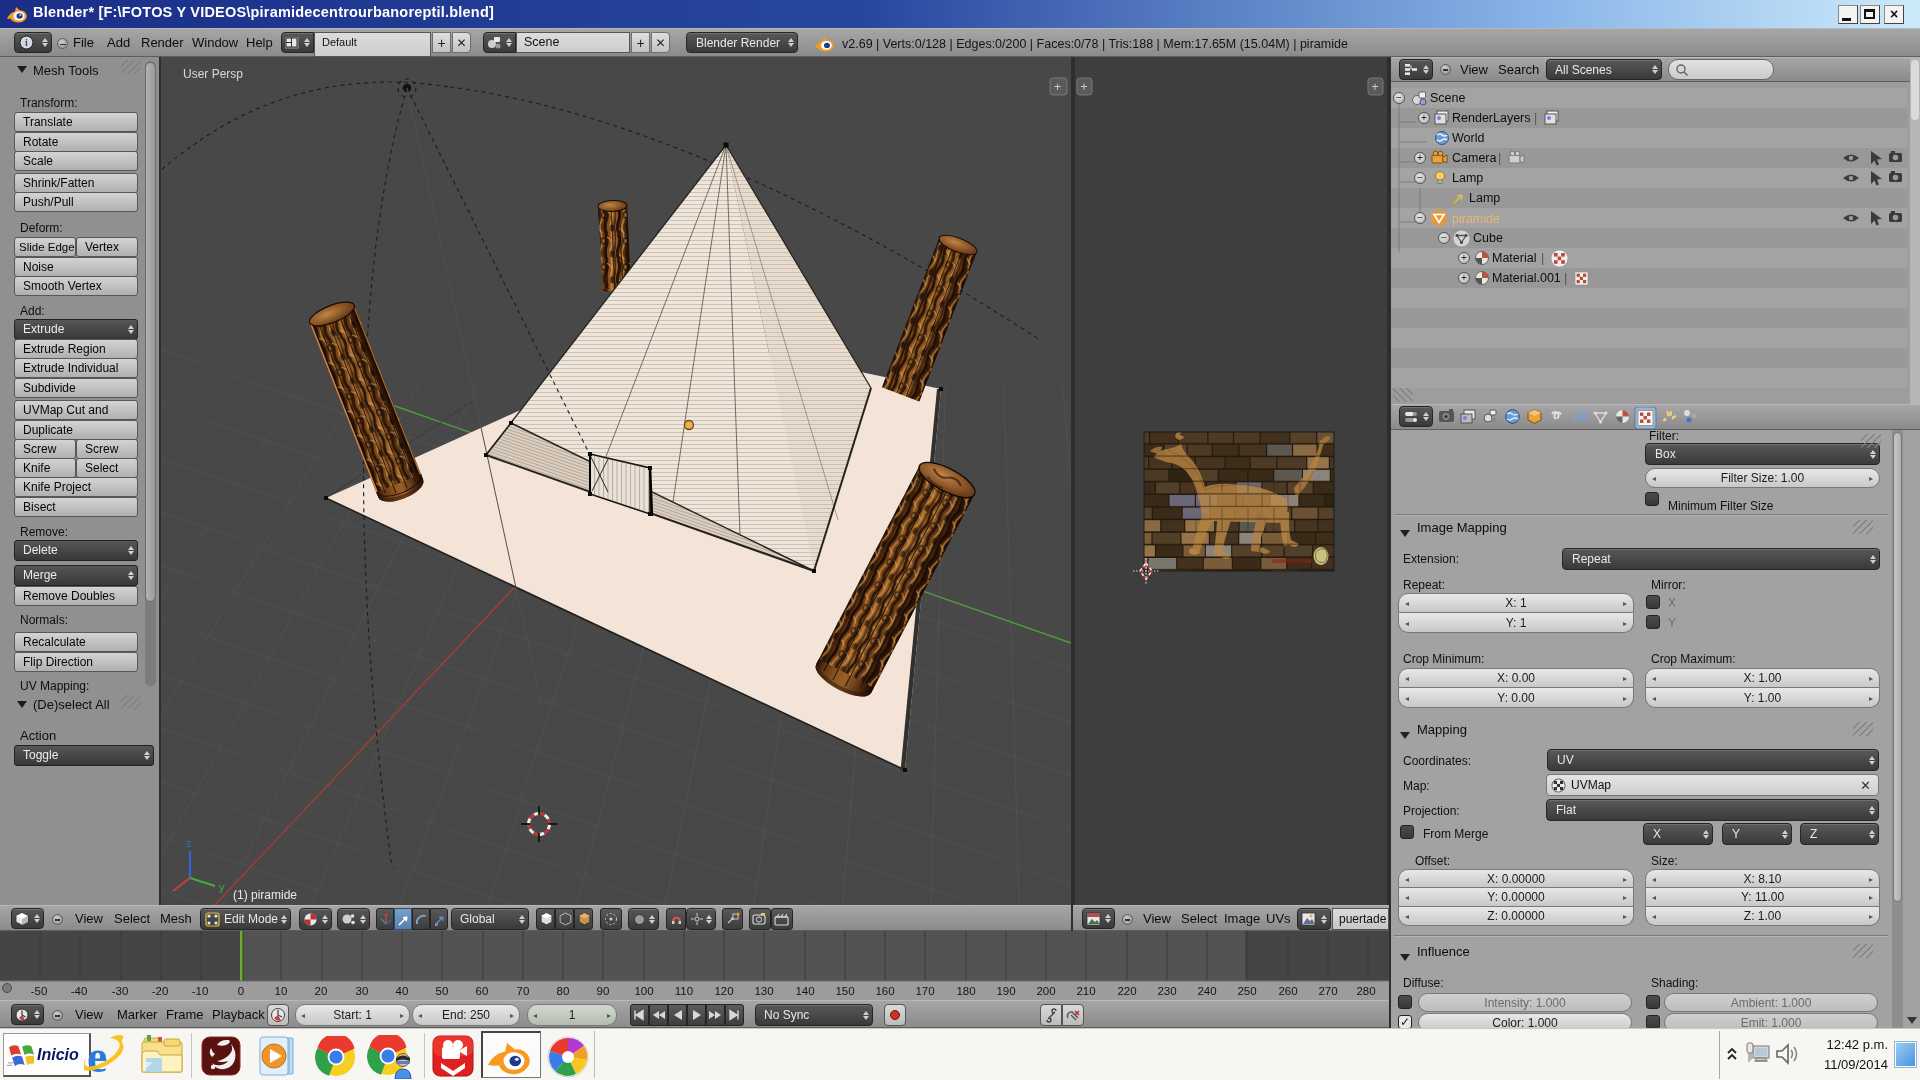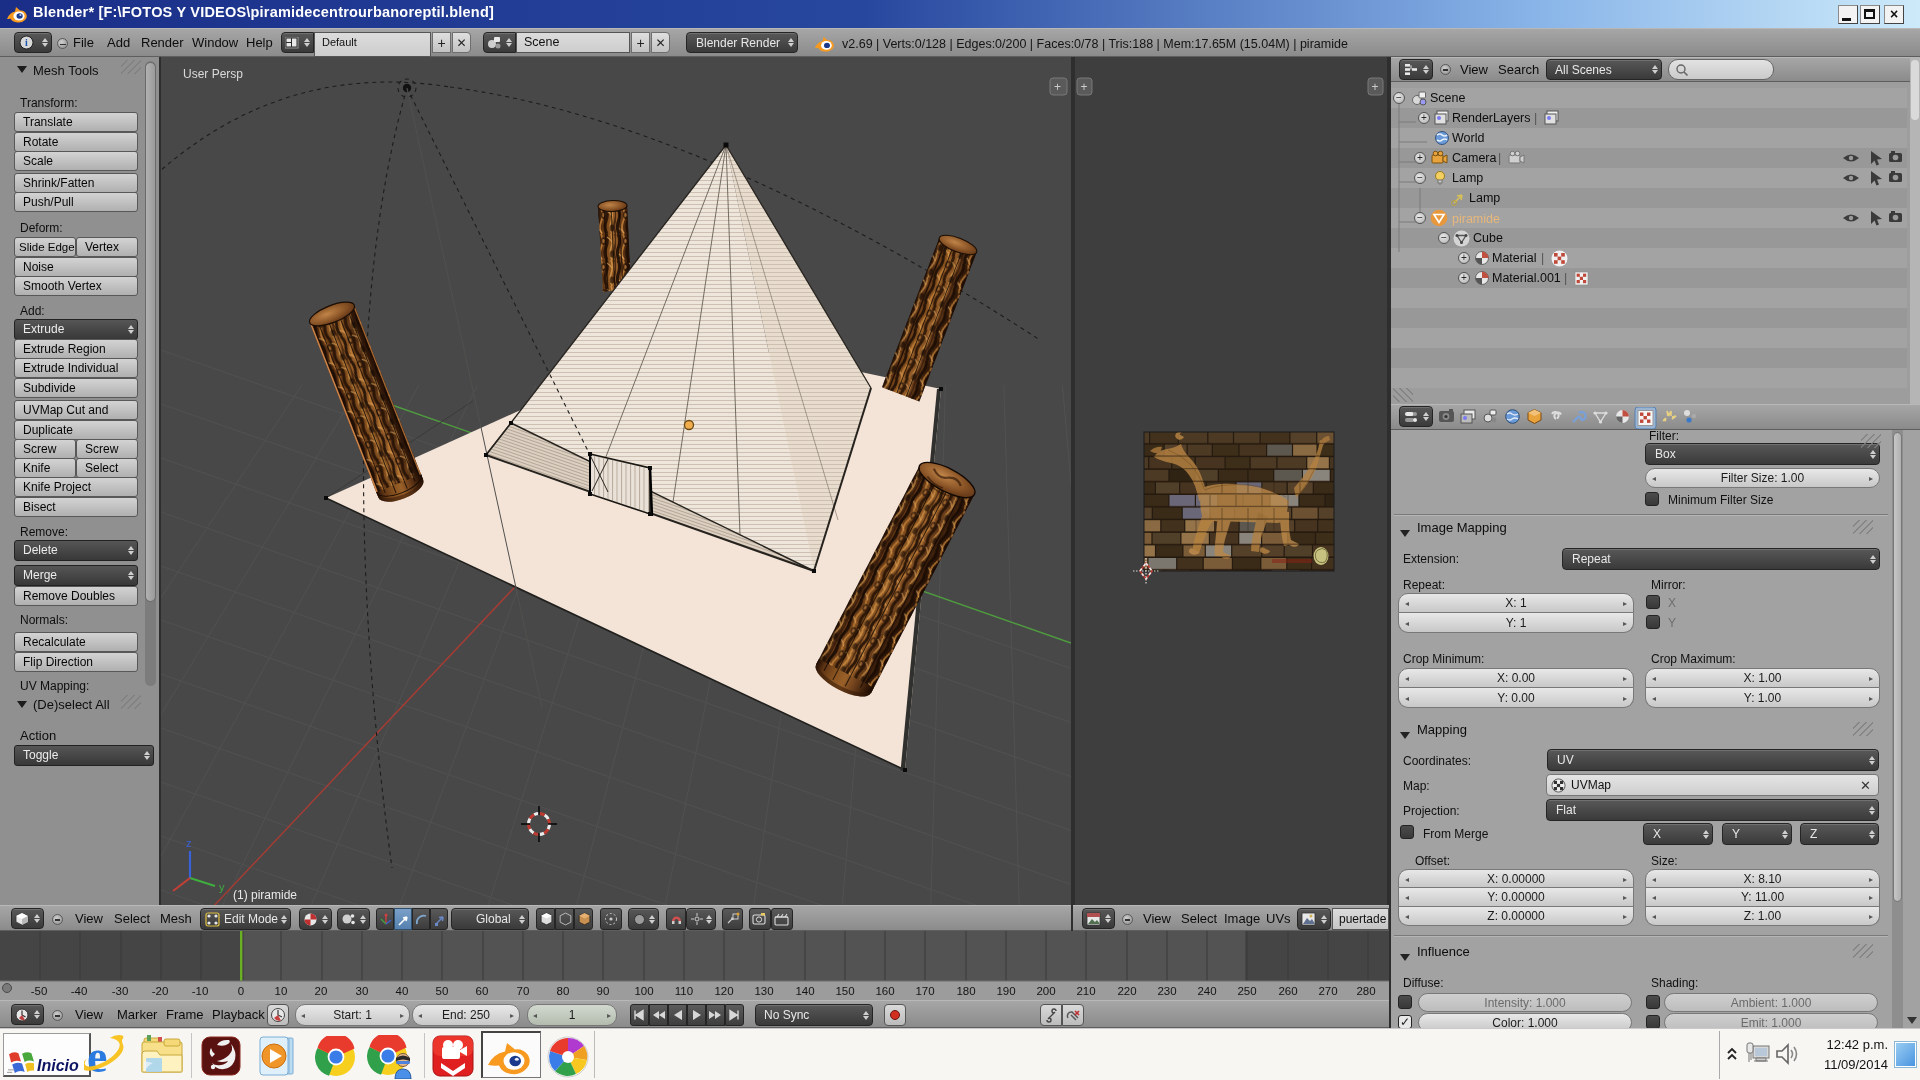--- a/index.html
+++ b/index.html
@@ -632,21 +632,21 @@
     <svg width="16" height="16" viewBox="0 0 16 16" style="margin:3px 0 0 1px">
         <path d="M3,12 A7,7 0 0 1 12,4" stroke="#80a8d0" stroke-width="1.8" fill="none"></path>
       </svg>
   </div>
   <div class="abs" style="left:430px;top:2px;width:18px;height:22px;background:linear-gradient(#5a5a5a,#3c3c3c);border:1px solid #252525;border-radius:0 3px 3px 0">
     <svg width="16" height="16" viewBox="0 0 16 16" style="margin:3px 0 0 1px">
         <path d="M4,12 L11,5 M11,5 l-4,0.5 M11,5 l-0.5,4" stroke="#6888c8" stroke-width="1.4" fill="none"></path>
         <rect x="3" y="11" width="3" height="3" fill="#6888c8"></rect>
       </svg>
   </div>
-  <div class="dk" style="left:451px;top:2px;width:78px;height:22px;padding-left:24px">Global<span class="spin">
+  <div class="dk" style="left:451px;top:2px;width:78px;height:22px;padding-left:8px">Global<span class="spin">
         <i class="u"></i>
         <i class="d"></i>
       </span></div>
 
   <div class="abs" style="left:536px;top:2px;width:19px;height:22px;background:linear-gradient(#5a5a5a,#3c3c3c);border:1px solid #252525;border-radius:3px 0 0 3px"><svg width="15" height="15" viewBox="0 0 14 14" style="margin:3px 0 0 2px">
         <path d="M7,1 L12,3.5 L12,9.5 L7,12 L2,9.5 L2,3.5 Z" fill="#ddd" stroke="#222" stroke-width="0.7"></path>
         <path d="M7,1 L12,3.5 L7,6 L2,3.5 Z" fill="#fff"></path>
       </svg></div>
   <div class="abs" style="left:555px;top:2px;width:19px;height:22px;background:linear-gradient(#5a5a5a,#3c3c3c);border:1px solid #252525"><svg width="15" height="15" viewBox="0 0 14 14" style="margin:3px 0 0 2px">
         <path d="M7,1 L12,3.5 L12,9.5 L7,12 L2,9.5 L2,3.5 Z" fill="none" stroke="#bbb" stroke-width="0.9"></path>
@@ -1154,21 +1154,21 @@
       </g>
   </svg>
 
   <div class="lbl" style="left:258px;top:25px">Filter:</div>
   <div class="dk" style="left:254px;top:39px;width:235px;height:22px;padding-left:9px">Box<span class="spin">
         <i class="u"></i>
         <i class="d"></i>
       </span></div>
   <div class="pill" style="left:254px;top:64px;width:235px;height:20px">Filter Size: 1.00<span class="ar" style="left:6px">◂</span><span class="ar" style="right:6px">▸</span></div>
   <div class="cb" style="left:254px;top:88px"></div>
-  <div class="lbl" style="left:277px;top:89px">Minimum Filter Size</div>
+  <div class="lbl" style="left:277px;top:95px">Minimum Filter Size</div>
   <div class="sep" style="left:3px;top:110px;width:494px"></div>
 
   <div class="abs" style="left:9px;top:119px"><span class="tri"></span></div>
   <div class="shdr" style="left:26px;top:116px">Image Mapping</div>
   <div class="hatch" style="left:462px;top:116px"></div>
   <div class="lbl" style="left:12px;top:148px">Extension:</div>
   <div class="dk" style="left:171px;top:144px;width:318px;height:22px;padding-left:9px">Repeat<span class="spin">
         <i class="u"></i>
         <i class="d"></i>
       </span></div>
@@ -1254,21 +1254,21 @@
   <div class="pill" style="left:273px;top:609px;width:214px;height:19px;background:linear-gradient(#cfcfcf,#bdbdbd);color:#6b6b6b">Emit: 1.000</div>
 
   <div class="abs" style="left:501px;top:26px;width:11px;height:598px;background:#8e8e8e"></div>
   <div class="abs" style="left:502px;top:28px;width:9px;height:470px;background:linear-gradient(90deg,#c6c6c6,#b0b0b0);border:1px solid #777;border-radius:5px"></div>
   <div class="abs" style="left:516px;bottom:4px;width:0;height:0;border-left:5px solid transparent;border-right:5px solid transparent;border-top:7px solid #333"></div>
   <div class="hatch" style="left:470px;top:30px"></div>
 </div>
 
 <div class="abs" id="taskbar" style="left:0;top:1028px;width:1920px;height:52px;background:#f7f6f3;border-top:1px solid #c9c9c9">
   
-  <div class="abs" style="left:3px;top:4px;width:88px;height:44px;background:#fdfdfd;border:1px solid #9a9a9a;border-right:2px solid #555;border-bottom:2px solid #555;display:flex;align-items:flex-end">
+  <div class="abs" style="left:3px;top:4px;width:88px;height:44px;background:#fdfdfd;border:1px solid #9a9a9a;border-right:2px solid #555;border-bottom:2px solid #555;display:flex;align-items:center">
     <svg width="27" height="27" viewBox="0 0 26 26" style="margin-left:3px">
       <path d="M2,6 q4,-3 9,-1 l2.5,8 q-5,-2 -9.5,1 Z" fill="#e03c2c"></path>
       <path d="M14.5,5.5 q5,-2.5 9,-0.5 l2.5,8 q-5,-2 -9,0.5 Z" fill="#49a83c"></path>
       <path d="M5,16 q4.5,-3 9.5,-1 l2.5,8 q-5,-2 -9.5,1 Z" fill="#3a6ad8"></path>
       <path d="M17.5,15.5 q4.5,-2.5 9,-0.5 l2,7.5 q-4.5,-2 -9,0.5 Z" fill="#f0c020"></path>
       <g stroke="#aaa" stroke-width="1.2">
           <line x1="1" y1="21" x2="7" y2="21"></line>
           <line x1="0" y1="23.5" x2="5" y2="23.5"></line>
         </g>
     </svg>

